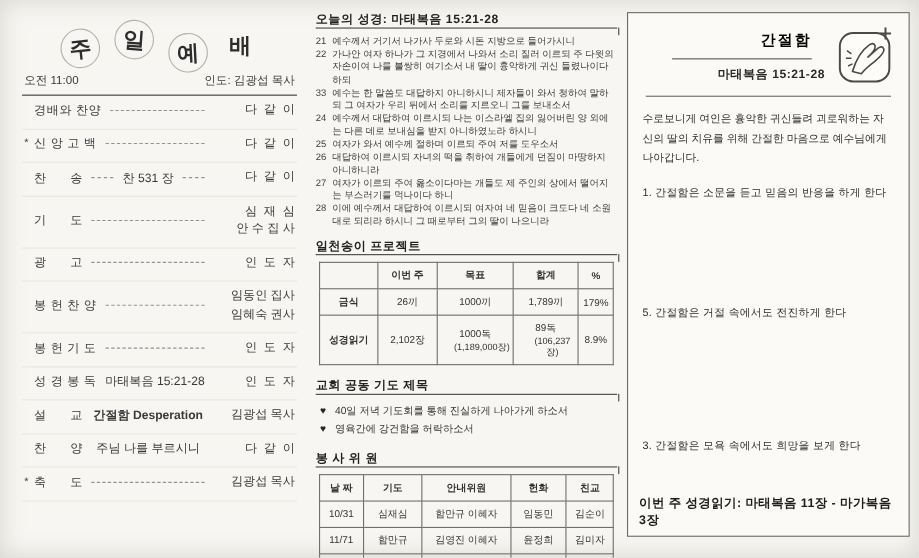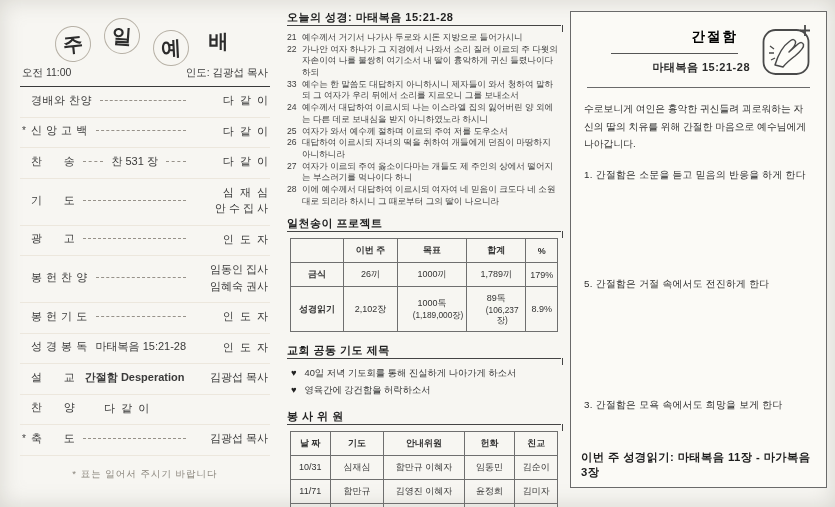--- a/index.html
+++ b/index.html
@@ -127,29 +127,29 @@
     </div>
     <div class="wrow">
       <span class="wstar"></span>
       <span class="wlabel">설      교</span>
       <span class="wcenter bold">간절함 Desperation</span>
       <span class="wright"><span>김광섭 목사</span></span>
     </div>
     <div class="wrow">
       <span class="wstar"></span>
       <span class="wlabel">찬      양</span>
+      <span class="wcenter">주님 나를 부르시니</span>
       <span class="wright"><span>다  같  이</span></span>
     </div>
     <div class="wrow">
       <span class="wstar">*</span>
       <span class="wlabel">축      도</span>
       <span class="dash"></span>
       <span class="wright"><span>김광섭 목사</span></span>
     </div>
-    <div class="footnote">* 표는 일어서 주시기 바랍니다</div>
   </div>
 
   <div class="col-mid">
     <div class="sec-head">오늘의 성경: 마태복음 15:21-28</div>
     <div class="verses">
       <div class="verse">
           <span class="v-num">21</span>
           <span class="v-text">예수께서 거기서 나가사 두로와 시돈 지방으로 들어가시니</span>
         </div>
       <div class="verse">

